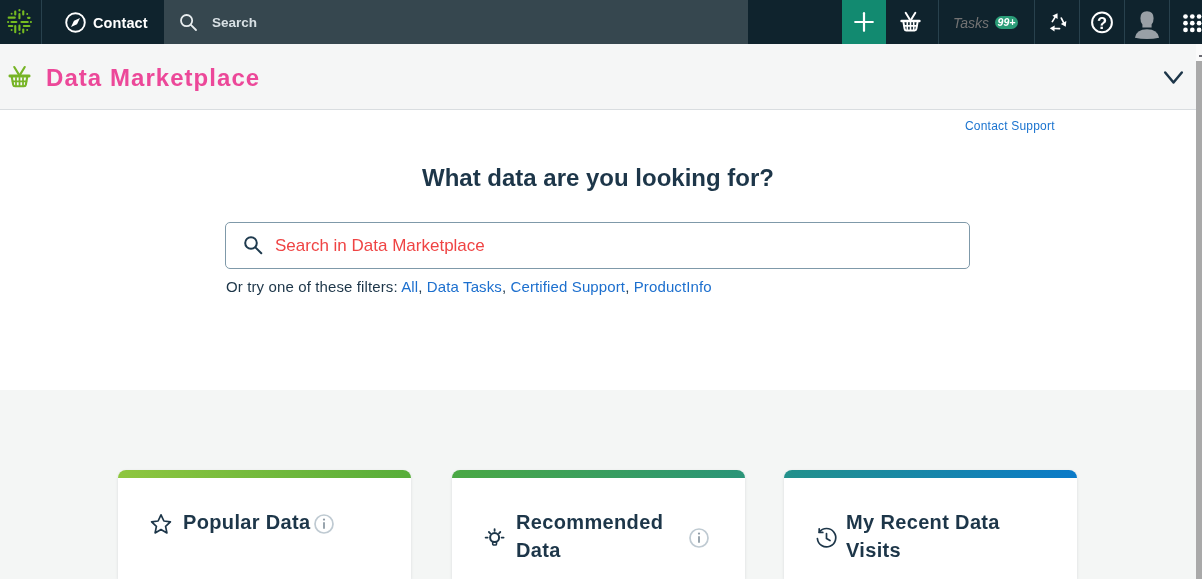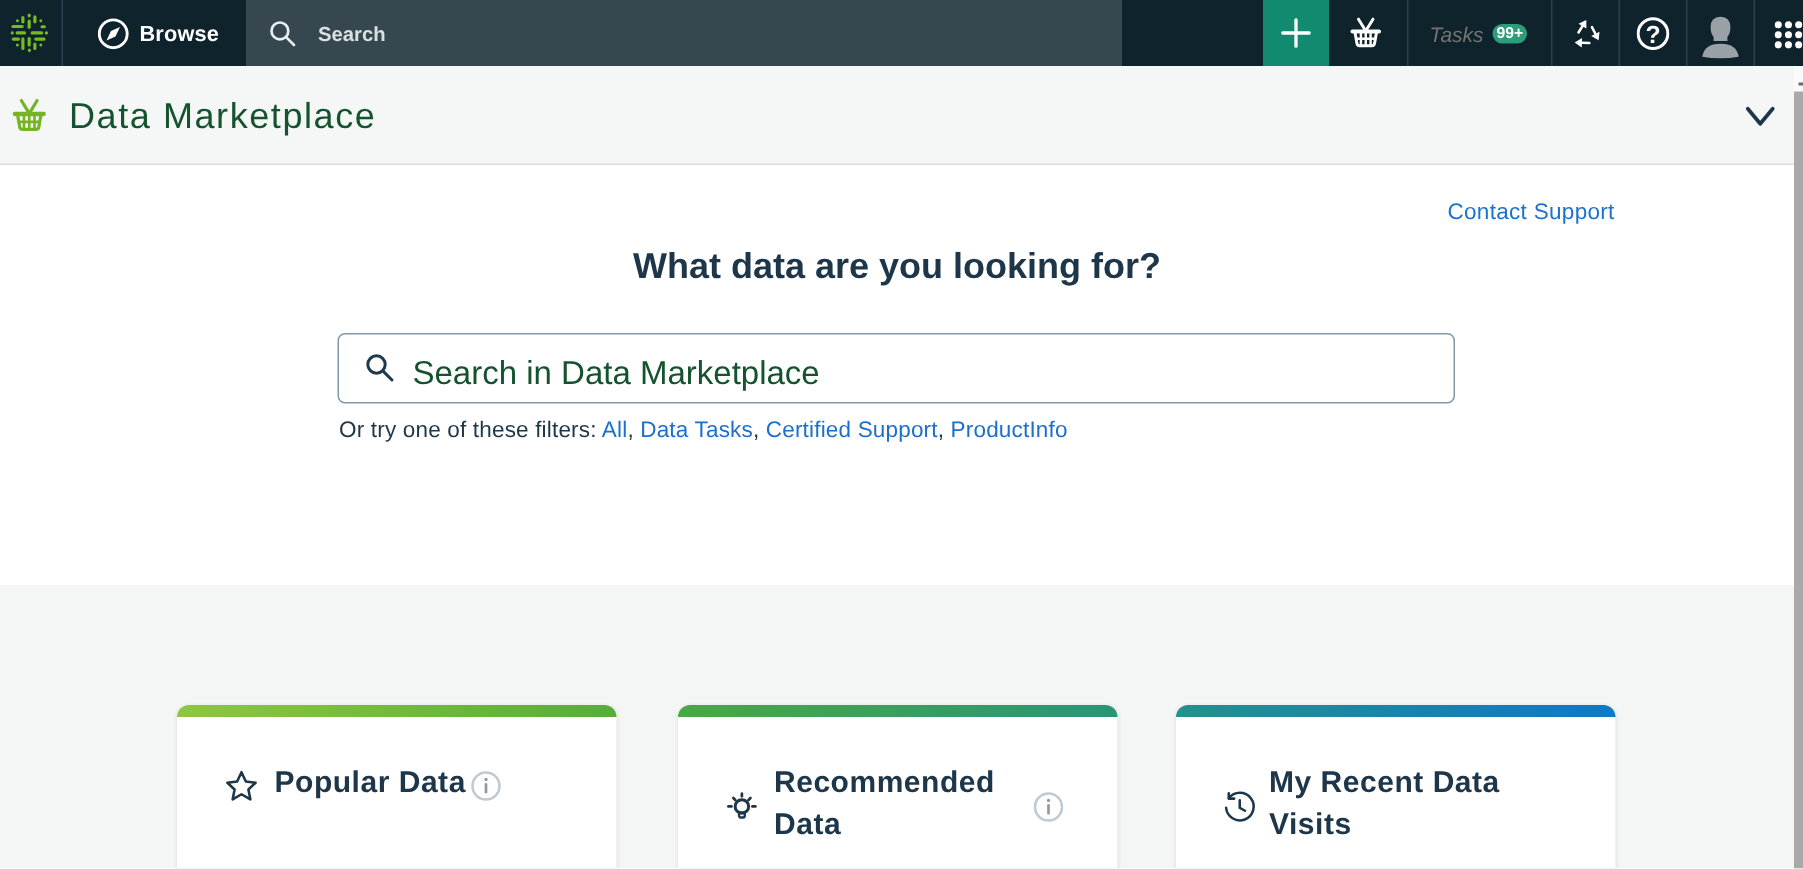--- a/index.html
+++ b/index.html
@@ -7,35 +7,35 @@
   body { position:relative; font-family:"Liberation Sans",sans-serif; background:#fff; }
   .abs { position:absolute; }
 
   
   #topnav { left:0; top:0; width:1202px; height:44px; background:#0f232d; }
   .sep { position:absolute; top:0; width:1px; height:44px; background:#28414d; }
   #searchcell { position:absolute; left:164px; top:0; width:584px; height:44px; background:#36474f; }
   #navsearchtxt { position:absolute; left:212px; top:15px; font-size:13.5px; color:#d8e0e4;font-weight:bold; }
   #plusbtn { position:absolute; left:842px; top:0; width:44px; height:44px; background:#128a70; }
   #tasks { position:absolute; left:953px; top:15px; font-size:14px; color:#737373;font-style:italic; }
-  #badge { position:absolute; left:995px; top:15.5px; width:23px; height:13.5px; border-radius:7px; background:#2b9d78; color:#fff; font-size:10.5px; font-weight:bold; text-align:center; line-height:13.5px; }
+  #badge { position:absolute; left:995px; top:15.5px; width:23px; height:13.5px; border-radius:7px; background:#2b9d78; color:#fff; font-size:10.5px; font-weight:bold; text-align:center; line-height:13.5px;font-style:italic; }
 
   
   #subbar { left:0; top:44px; width:1196px; height:66px; background:#f5f6f6; border-bottom:1px solid #d9dde0; }
-  #dmtitle { position:absolute; left:46px; top:64px; font-size:24px; color:#14532d; font-weight:normal; letter-spacing:1.05px; }
+  #dmtitle { position:absolute; left:46px; top:64px; font-size:24px; color:#ec4899; font-weight:bold; letter-spacing:1.05px; }
 
   
   #sbtrack { left:1196px; top:44px; width:6px; height:535px; background:#fafafa; }
   #sbthumb { left:1196px; top:61px; width:6px; height:518px; background:#a9a9a9; }
 
   
-  #contact { left:965px; top:133px; letter-spacing:0.2px; font-size:15px; color:#1a73cf; }
+  #contact { left:965px; top:119px; letter-spacing:0.2px; font-size:12px; color:#1a73cf; }
   #h1 { left:0; top:164px; width:1196px; text-align:center; font-size:24px; font-weight:bold; color:#1d3649; }
   #searchbox { left:225px; top:222px; width:745px; height:47px; background:#fff; border:1px solid #7f99a9; border-radius:5px; }
-  #placeholder { left:275px; top:236px; font-size:22px; color:#14532d; }
+  #placeholder { left:275px; top:236px; font-size:17px; color:#ef4444; }
   #filters { left:226px; top:278px; letter-spacing:0.12px; font-size:15px; color:#1d3649; }
   #filters a { color:#1c6fce; text-decoration:none;margin-top:14px; }
 
   
   #graysec { left:0; top:390px; width:1196px; height:189px; background:#f4f6f5; }
   .card { position:absolute; top:470px; width:293px; height:109px; background:#fff; border-radius:8px 8px 0 0; box-shadow:0 1px 3px rgba(23,43,58,.12); }
   .cbar { position:absolute; left:0; top:0; width:293px; height:8px; border-radius:8px 8px 0 0; }
   .ctitle { position:absolute; font-size:20px; letter-spacing:0.35px; font-weight:bold; color:#1d3649; line-height:28px; }
 </style>
 </head>
@@ -66,21 +66,21 @@
     <rect x="19.2" y="20" width="2" height="2" rx="1"></rect>
     <rect x="3.6" y="20" width="2" height="2" rx="1"></rect>
   </g>
 </svg>
 <div class="sep" style="left:41px"></div>
 
 <svg class="abs" style="left:65px;top:12px" width="21" height="21" viewBox="0 0 21 21">
   <circle cx="10.5" cy="10.5" r="9.3" fill="none" stroke="#fff" stroke-width="1.9"></circle>
   <path d="M15 6 L9 8.7 L6 15 L12 12.3 Z" fill="#fff"></path>
 </svg>
-<div class="abs" style="left:93px;top:15px;font-size:14.5px;font-weight:bold;color:#fff;letter-spacing:0.1px">Browse</div>
+<div class="abs" style="left:93px;top:15px;font-size:14.5px;font-weight:bold;color:#fff;letter-spacing:0.1px">Contact</div>
 
 <div class="abs" id="searchcell"></div>
 <svg class="abs" style="left:179px;top:13px" width="19" height="19" viewBox="0 0 19 19" fill="none" stroke="#e8edef" stroke-width="1.8" stroke-linecap="round">
   <circle cx="7.6" cy="7.6" r="5.6"></circle>
   <line x1="11.9" y1="11.9" x2="17" y2="17"></line>
 </svg>
 <div class="abs" id="navsearchtxt">Search</div>
 
 <div class="abs" id="plusbtn"></div>
 <svg class="abs" style="left:854px;top:12px" width="20" height="20" viewBox="0 0 20 20" stroke="#fff" stroke-width="2.2" stroke-linecap="round">

